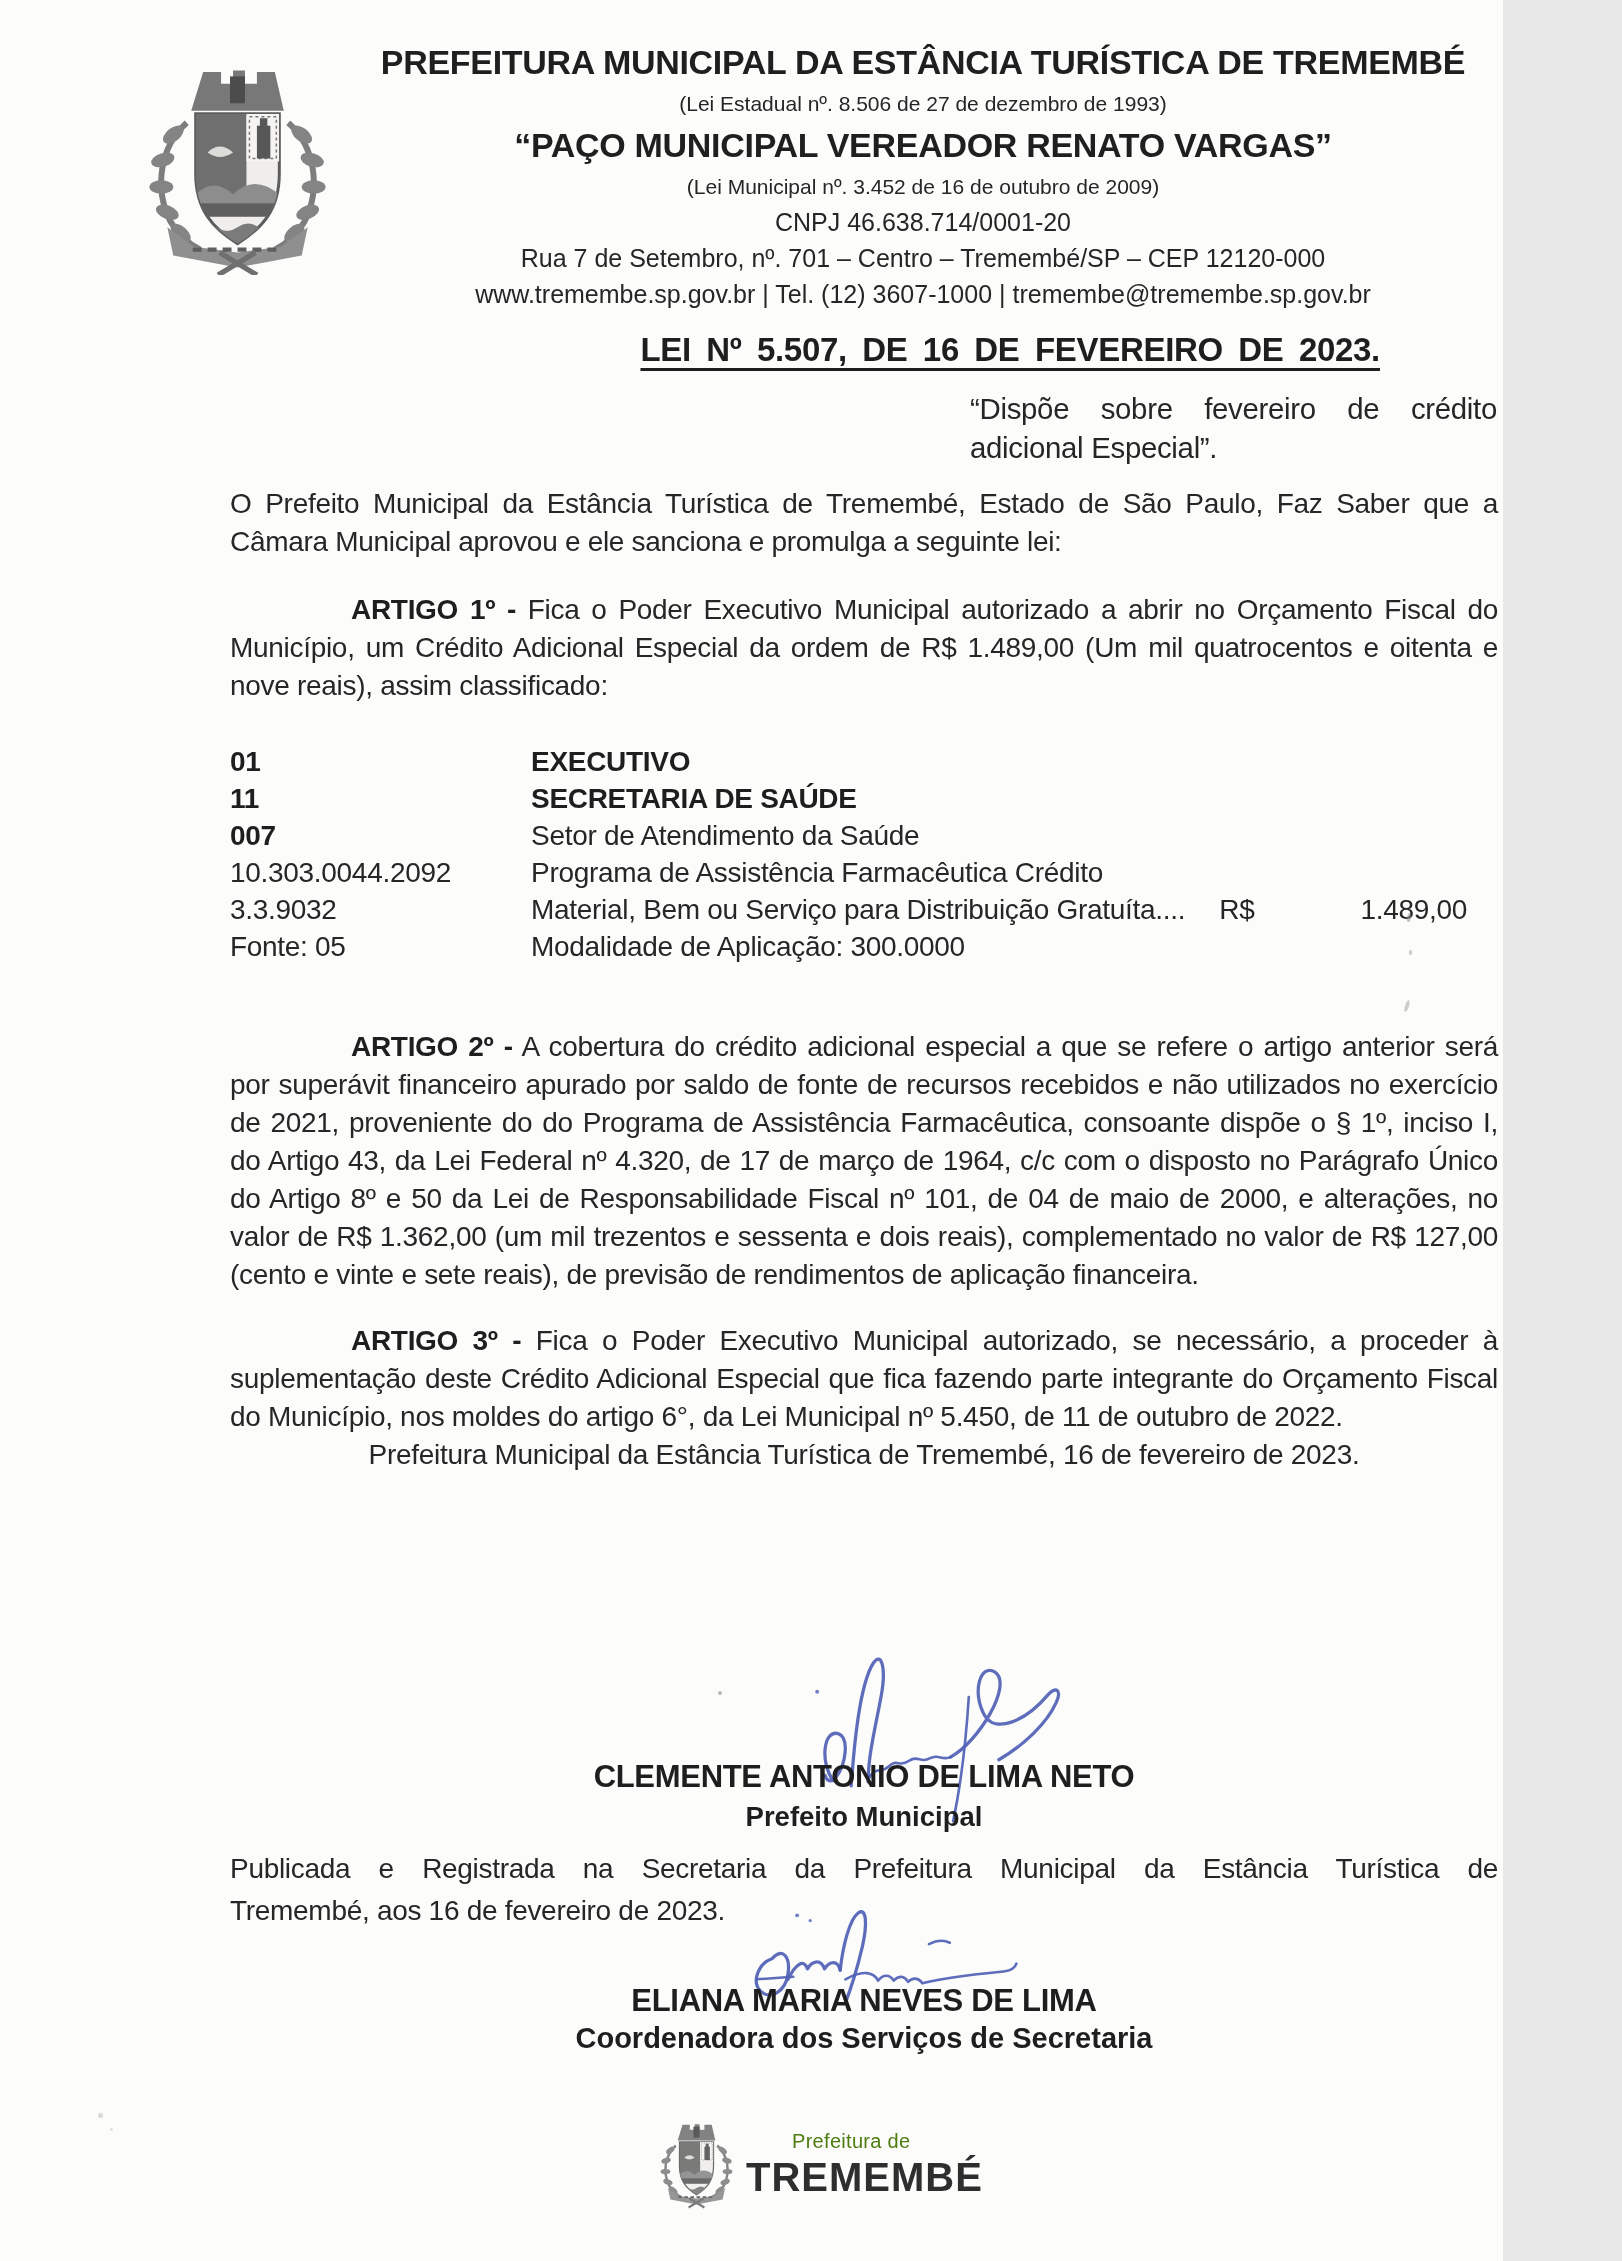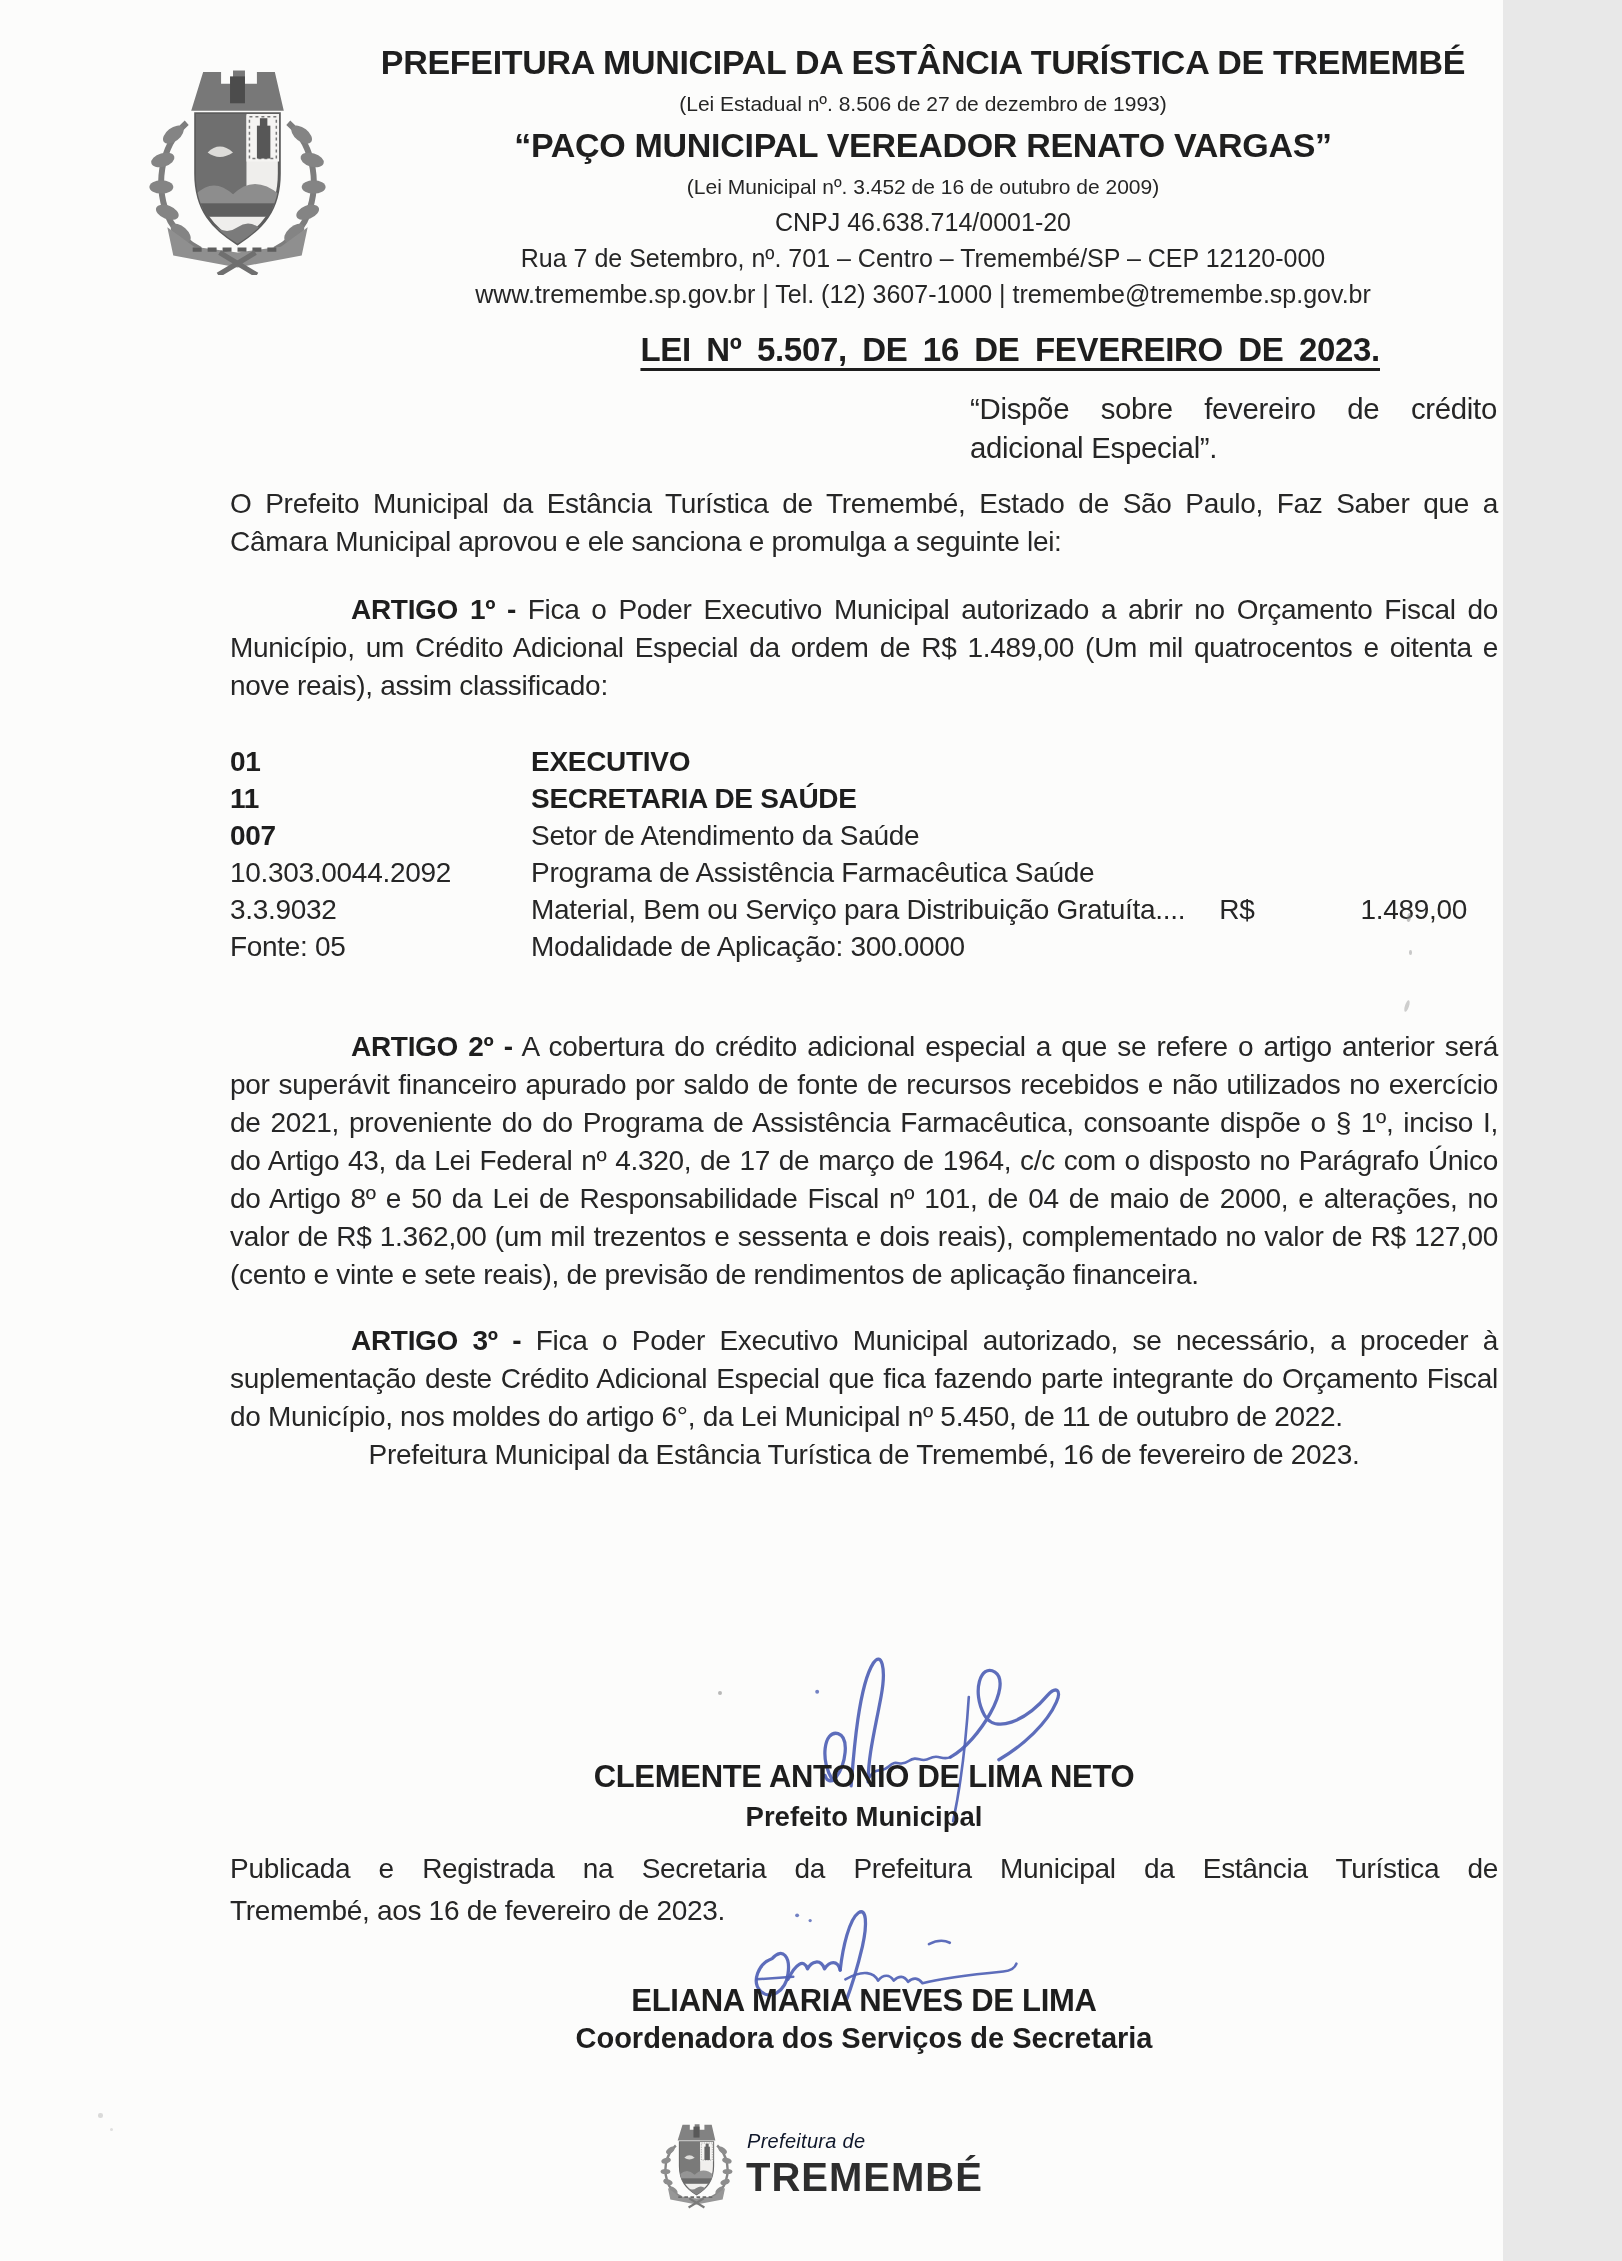--- a/index.html
+++ b/index.html
@@ -69,21 +69,21 @@
   .mayor-name{top:1759px;font-size:31px;font-weight:700;letter-spacing:-0.3px;}
   .mayor-title{top:1801px;font-size:27.5px;font-weight:700;}
   .registration{
     position:absolute;left:230px;top:1848px;width:1268px;
     font-size:28px;line-height:42px;letter-spacing:-0.3px;
   }
   .coord-name{top:1983px;font-size:31px;font-weight:700;letter-spacing:-0.3px;}
   .coord-title{top:2022px;font-size:29px;font-weight:700;}
   
   .crest-bottom{position:absolute;left:660px;top:2112px;width:73px;height:101px;opacity:.92;}
-  .brand-top{position:absolute;left:747px;top:2130px;font-size:20px;color:#0f172a;letter-spacing:0.3px;font-style:italic;}
+  .brand-top{position:absolute;left:792px;top:2130px;font-size:20px;color:#4d7c0f;letter-spacing:0.3px;}
   .brand-name{position:absolute;left:746px;top:2155px;font-size:40px;font-weight:700;letter-spacing:1px;color:#2e2e2e;}
   
   .speck{position:absolute;background:#8a8a8a;border-radius:50%;}
 </style>
 </head>
 <body>
 
 <svg width="0" height="0" style="position:absolute" aria-hidden="true">
   <defs>
     <symbol id="crest" viewBox="0 0 120 148">
@@ -167,21 +167,21 @@
       <div class="trow">
         <span class="b">11</span>
         <span class="b">SECRETARIA DE SAÚDE</span>
       </div>
       <div class="trow">
         <span class="b">007</span>
         <span>Setor de Atendimento da Saúde</span>
       </div>
       <div class="trow">
         <span>10.303.0044.2092</span>
-        <span>Programa de Assistência Farmacêutica Saúde</span>
+        <span>Programa de Assistência Farmacêutica Crédito</span>
       </div>
       <div class="trow">
         <span>3.3.9032</span>
         <span class="dcell-flex">
           <span class="dtext">Material, Bem ou Serviço para Distribuição Gratuíta....</span>
           <span class="cur">R$</span>
           <span class="amt">1.489,00</span>
         </span>
       </div>
       <div class="trow">

